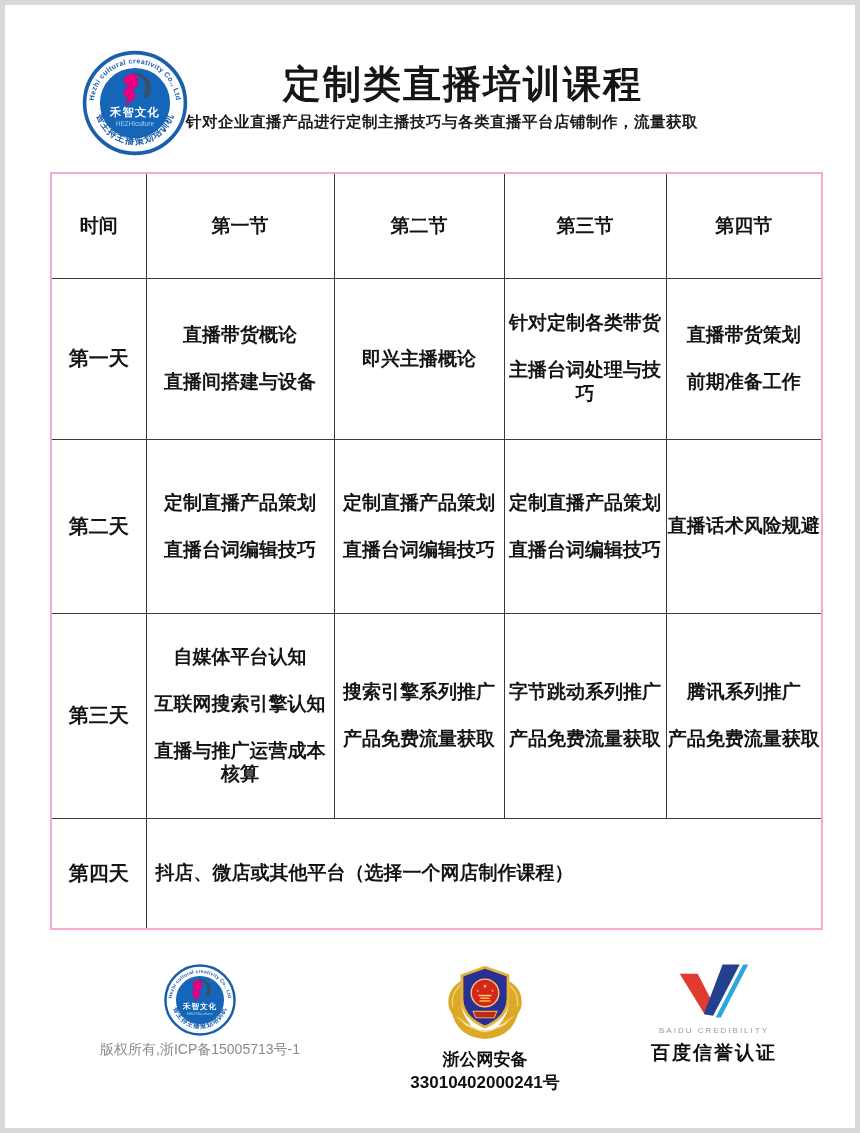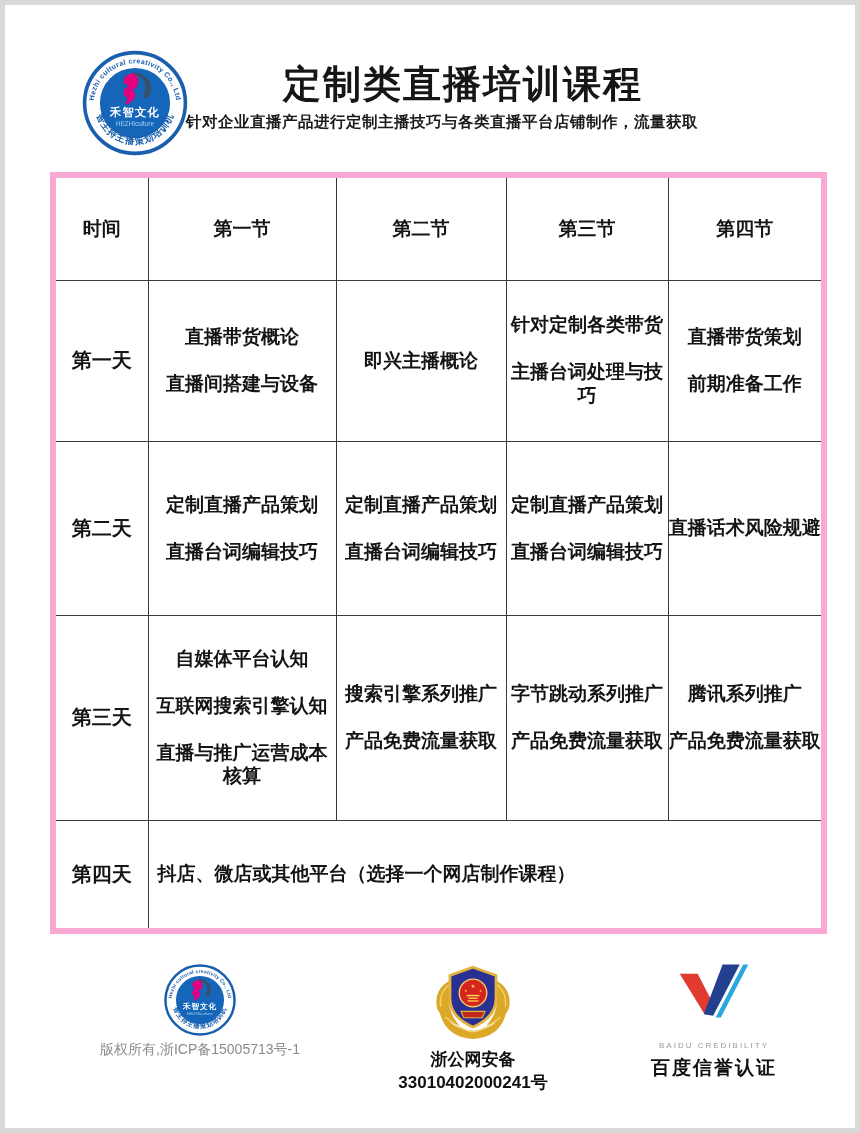--- a/index.html
+++ b/index.html
@@ -24,46 +24,46 @@
   .page-subtitle{
     position:absolute;top:107px;left:12px;width:100%;
     text-align:center;font-size:15.5px;font-weight:bold;
     letter-spacing:.5px;color:#1b1b1b;
   }
   
   table.course{
     position:absolute;left:45px;top:167px;width:771px;
     border-collapse:collapse;table-layout:fixed;
     text-align:center;
-    border:6px solid #f9a8d4;
+    border:2px solid #f9a8d4;
   }
   table.course th, table.course td{
     border:1px solid #3a3a3a;
     padding:0;vertical-align:middle;
     font-weight:bold;color:#141414;
   }
   table.course th{font-size:19px;}
   td.time{font-size:20px;}
   .lines{display:flex;flex-direction:column;justify-content:center;gap:23px;font-size:19px;line-height:1.25;}
   tr.h-head{height:105px;}
   tr.h-r1{height:161px;}
   tr.h-r2{height:174px;}
   tr.h-r3{height:205px;}
   tr.h-r4{height:111px;margin-top:20px;}
   td.span-cell{text-align:left;}
   td.span-cell .lines{align-items:flex-start;padding-left:9px;}
   
   .footer-block{position:absolute;text-align:center;}
   .fb-left{left:95px;top:958px;width:200px;}
-  .fb-mid{left:370px;top:951px;width:196px;}
+  .fb-mid{left:382px;top:951px;width:196px;}
   .fb-right{left:613px;top:956px;width:192px;}
   .copyright{font-size:14px;color:#8b8b8b;letter-spacing:0;}
   .police-text{margin-top:3px;font-size:17px;font-weight:bold;color:#101010;}
   .baidu-brand{margin-top:4px;font-size:17px;color:#4f4f4f;letter-spacing:4px;font-weight:bold;}
-  .baidu-en{font-size:8px;color:#9a9a9a;letter-spacing:2px;margin-top:16px;}
+  .baidu-en{font-size:8px;color:#9a9a9a;letter-spacing:2px;margin-top:1px;}
   .baidu-cert{margin-top:5px;font-size:19px;font-weight:bold;color:#101010;letter-spacing:2px;text-align:center;}
 </style>
 </head>
 <body>
 
 <div class="page">
 
   <div class="seal-header">
     <svg viewBox="0 0 120 120" width="108" height="108">
       <circle cx="60" cy="60" r="56" fill="#ffffff" stroke="#1a5fae" stroke-width="4"></circle>

